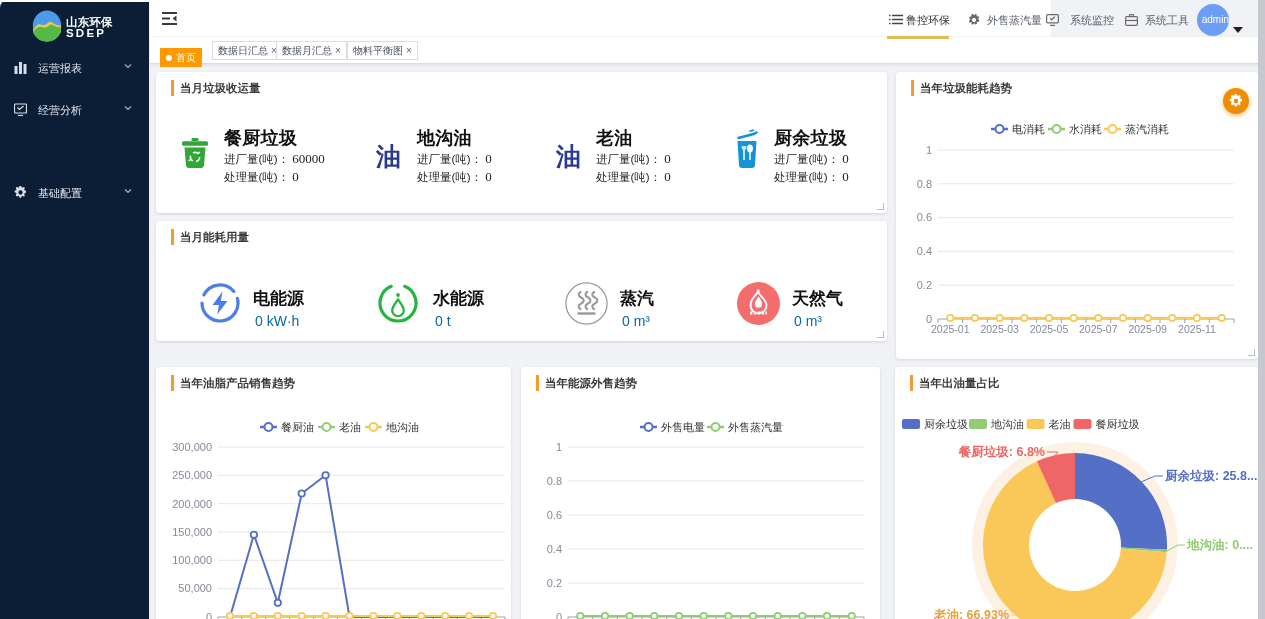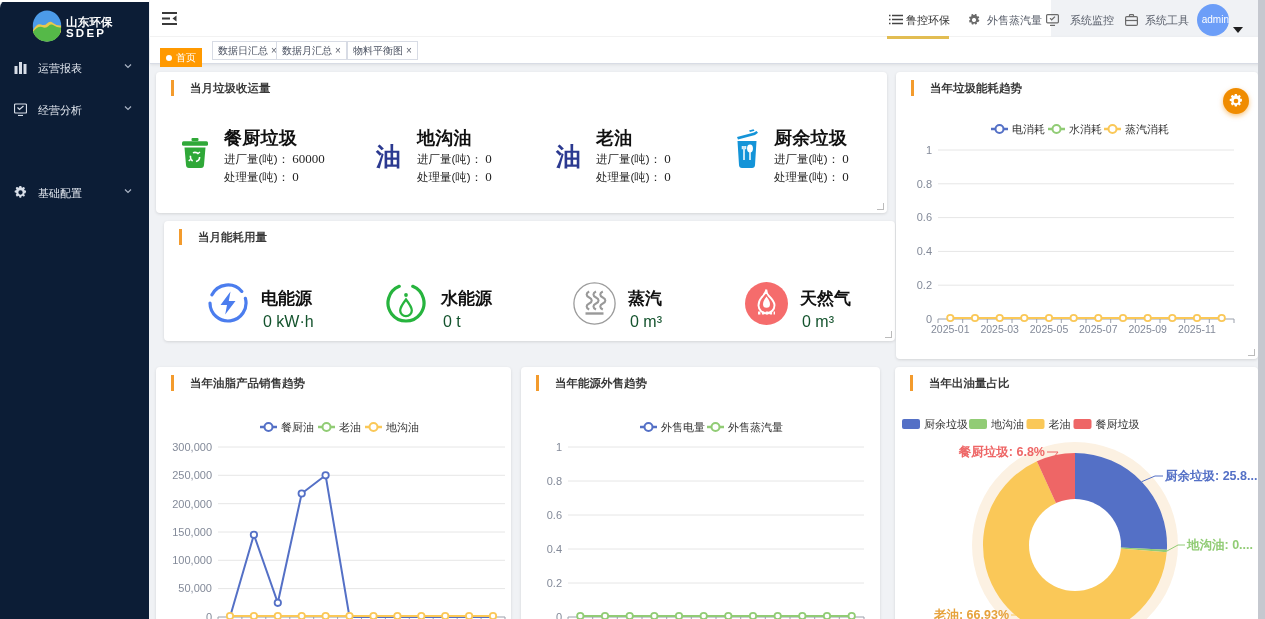--- a/index.html
+++ b/index.html
@@ -17,31 +17,31 @@
 
 #topbar { left:150px; top:0; width:901px; height:37px; background:#fff; border-bottom:1px solid #f2f2f2; z-index:4;padding-left:16px; }
 .nav-item { position:absolute; top:12px; font-size:11px; color:#585e6a; white-space:nowrap; }
 #tabbar { left:150px; top:37px; width:1115px; height:27px; background:#fff; border-bottom:1px solid #d8dce5; box-shadow:0 1px 3px rgba(0,0,0,.08); z-index:3; }
 .tab { position:absolute; top:4px; height:19px; line-height:17px; background:#fff; border:1px solid #d8dce5; color:#495060; font-size:10px; padding:0 5px; white-space:nowrap; }
 .tab .x { display:inline-block; margin-left:3px; color:#5f6470; font-size:10px; }
 .tab-active { background:#f90; border-color:#f90; color:#fff;margin-top:7px; }
 .tab-dot { display:inline-block; width:6px; height:6px; border-radius:50%; background:#fff; margin-right:4px; vertical-align:0px; }
 
 .card { position:absolute; background:#fff; border-radius:4px; box-shadow:0 1px 3px rgba(0,0,0,.12); }
-.card-title { position:absolute; left:15px; top:8px; font-size:11.5px; font-weight:600; color:#3a3a3a; padding-left:16px; border-left:3.5px solid #f39b2d; line-height:16px; height:16px; white-space:nowrap; }
+.card-title { position:absolute; left:15px; top:8px; font-size:11.5px; font-weight:600; color:#3a3a3a; padding-left:6px; border-left:3.5px solid #f39b2d; line-height:16px; height:16px; white-space:nowrap; }
 .rz { position:absolute; right:3px; bottom:3px; width:7px; height:7px; border-right:1px solid #bbb; border-bottom:1px solid #bbb; }
 
 .w-item { position:absolute; top:57px; }
 .w-title { font-size:18px; font-weight:bold; color:#111; line-height:19.5px; letter-spacing:0.3px; }
 .w-line { font-size:11.5px; color:#1f1f1f; margin-top:3.5px; line-height:13.5px; }
 .num { font-size:13px;font-family:Liberation Serif, serif; }
 .oilchar { position:absolute; font-size:25px; color:#2b3990; font-family:"Liberation Serif",serif; font-weight:bold; }
 
 .e-title { position:absolute; font-size:17px; font-weight:bold; color:#111; }
-.e-val { position:absolute; font-size:16px; color:#14532d; }
+.e-val { position:absolute; font-size:14px; color:#0369a1; }
 
 #scrollbar { left:1258px; top:0; width:7px; height:619px; background:#c5c8cf; z-index:9; }
 </style>
 </head>
 <body>
 <div id="stage">
 
   <div id="topbar" class="abs">
     <svg class="abs" style="left:12px;top:11px" width="15" height="15" viewBox="0 0 15 15">
       <rect x="0" y="1" width="15" height="2" fill="#3a3a3a"></rect>
@@ -183,21 +183,21 @@
         <path d="M16 23 v9" fill="none"></path>
       </g>
     </svg>
     <div class="w-item" style="left:618px">
       <div class="w-title">厨余垃圾</div>
       <div class="w-line">进厂量(吨)：&nbsp;<span class="num">0</span></div>
       <div class="w-line">处理量(吨)：&nbsp;<span class="num">0</span></div>
     </div>
   </div>
 
-  <div class="card" style="left:164px;top:221px;width:731px;height:120px">
+  <div class="card" style="left:156px;top:221px;width:731px;height:120px">
     <div class="card-title">当月能耗用量</div>
     <div class="rz"></div>
     <svg class="abs" style="left:44px;top:62px" width="40" height="40" viewBox="0 0 40 40">
       <path d="M37.39 15.34 A18 18 0 1 1 2.00 20.00" fill="none" stroke="#4b7dee" stroke-width="3.2" stroke-linecap="round"></path>
       <path d="M3.96 11.83 A18 18 0 0 1 33.79 8.43" fill="none" stroke="#4b7dee" stroke-width="3.2" stroke-linecap="round"></path>
       <path d="M22.5 8.5 L12.5 22 H19 L17.2 31.5 L27.5 18 H20.8 Z" fill="#4b7dee"></path>
     </svg>
     <div class="e-title" style="left:97px;top:66px">电能源</div>
     <div class="e-val" style="left:99px;top:92px">0 kW·h</div>
     <svg class="abs" style="left:222px;top:62px" width="40" height="40" viewBox="0 0 40 40">

